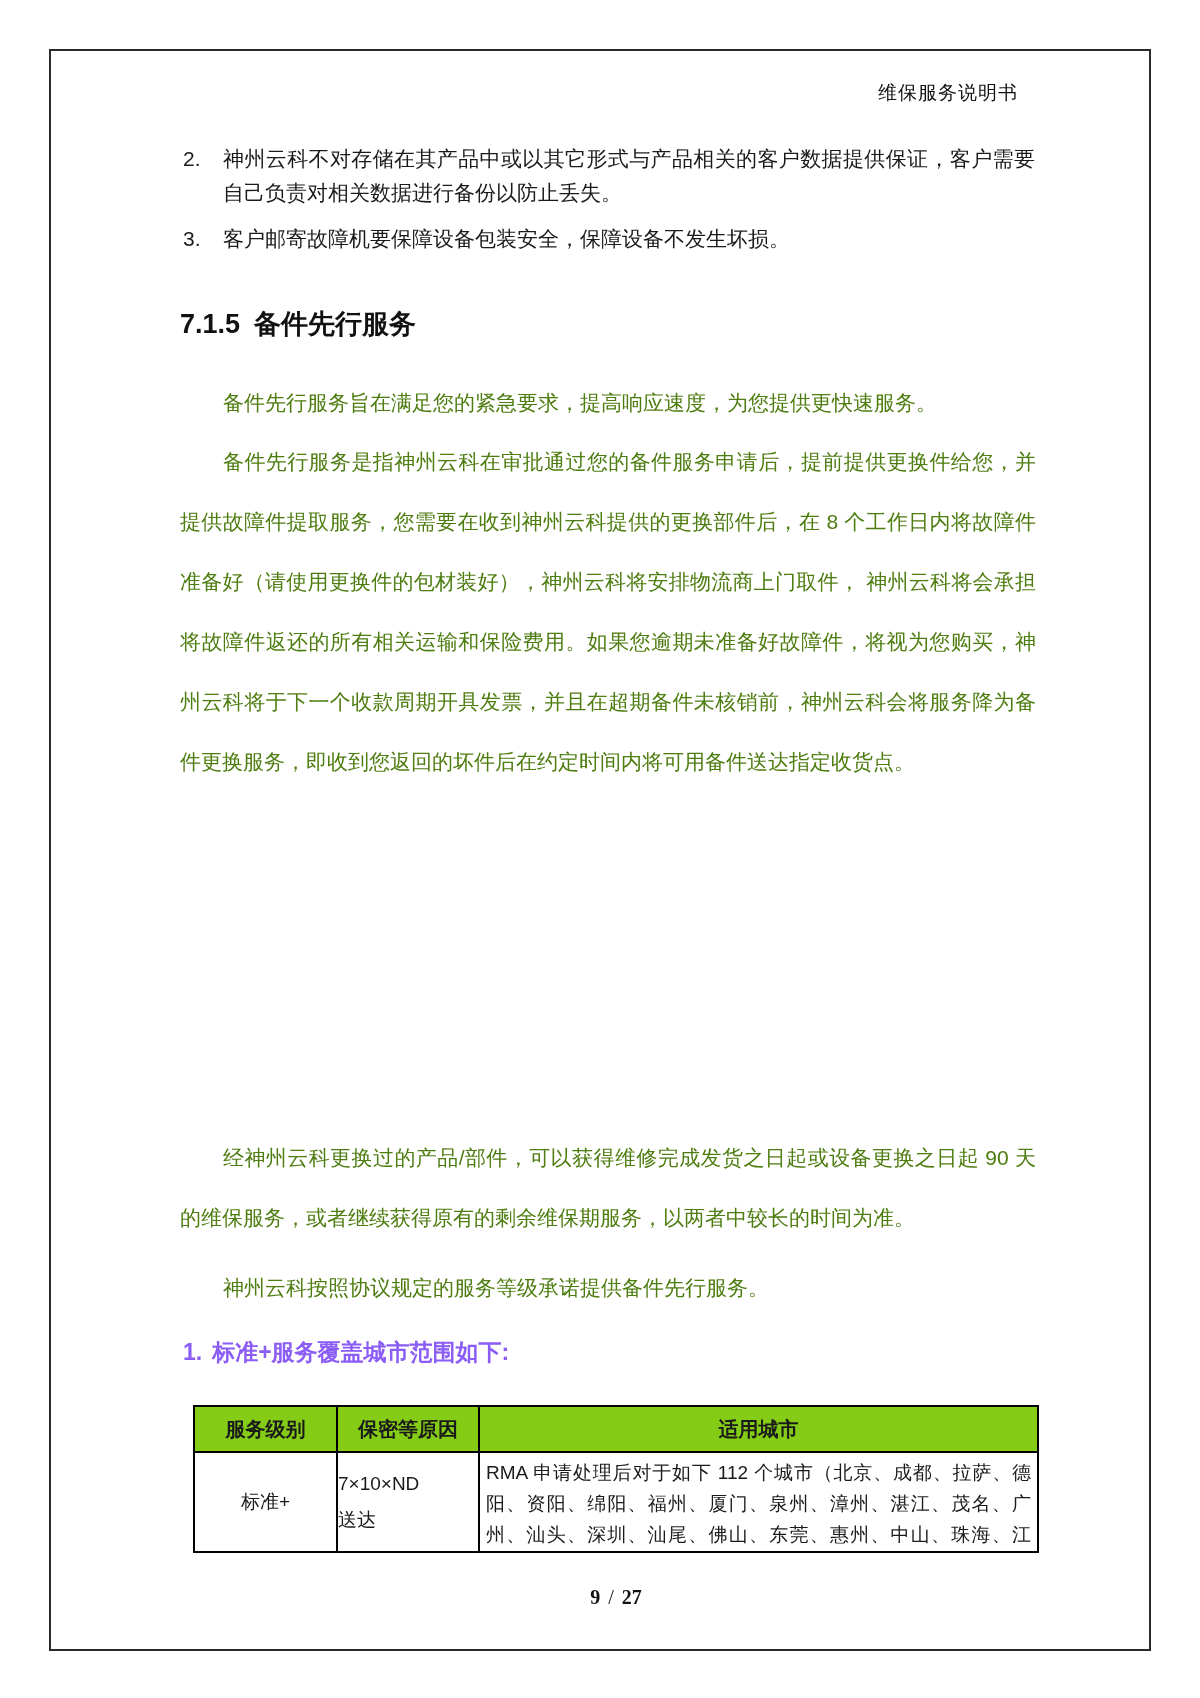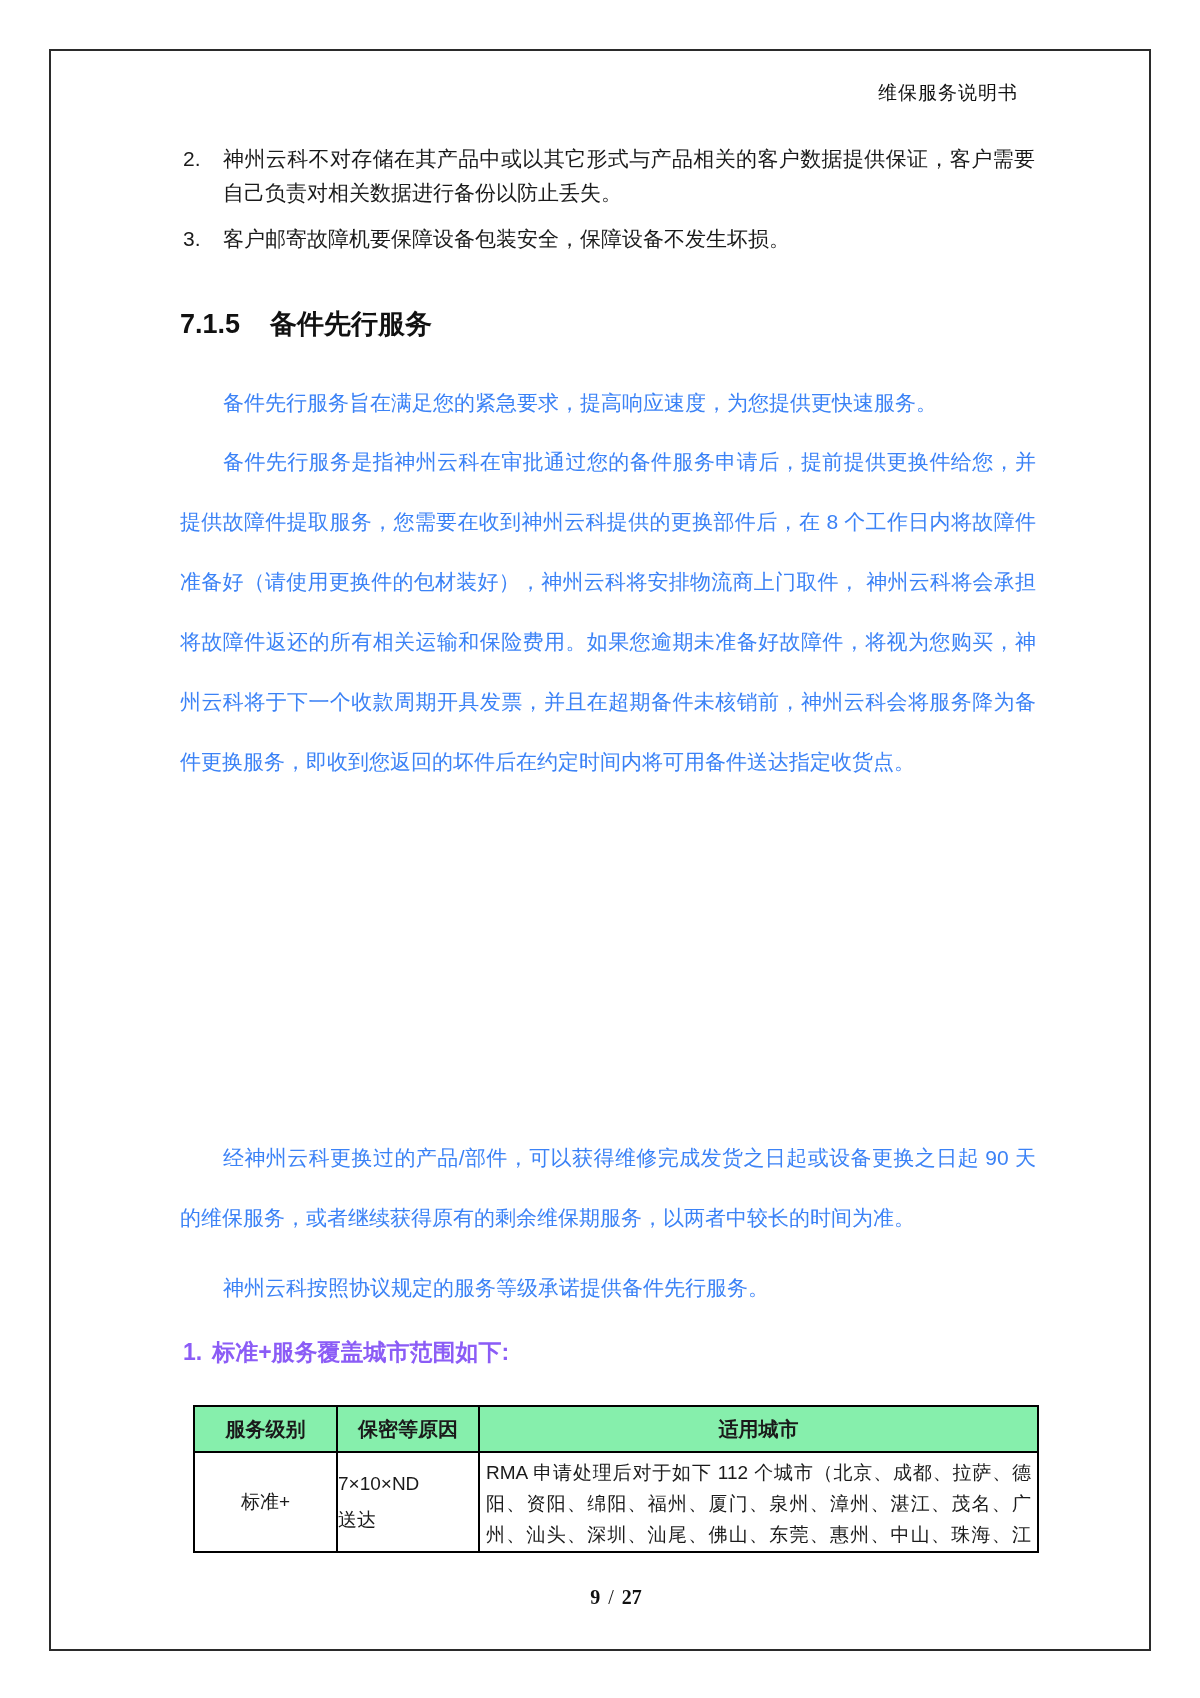--- a/index.html
+++ b/index.html
@@ -42,29 +42,29 @@
   .list-num { flex: none; width: 40px; }
   .list-text { flex: 1; text-align: justify; }
   .section-heading {
     position: absolute;
     top: 306px; left: 180px;
     font-size: 27px;
     font-weight: bold;
     color: #111111;
     white-space: nowrap;
   }
-  .section-heading .sec-num { margin-right: 30px; }
+  .section-heading .sec-num { margin-right: 14px; }
   .para {
     position: absolute;
     left: 180px; width: 856px;
     font-size: 21px;
     line-height: 60px;
     text-align: justify;
     text-indent: 43px;
-    color: #3b82f6;
+    color: #4d7c0f;
   }
   .para-1 { top: 373px; }
   .para-2 { top: 432px; }
   .para-3 { top: 820px; }
   .para-4 { top: 1128px; }
   .para-5 { top: 1258px; }
   .sub-heading {
     position: absolute;
     top: 1337px; left: 183px;
     font-size: 23px;
@@ -80,21 +80,21 @@
     border-collapse: collapse;
     table-layout: fixed;
     font-size: 19px;
     color: #1a1a1a;
   }
   .city-table th, .city-table td {
     border: 2px solid #000000;
     padding: 0;
   }
   .city-table th {
-    background: #86efac;
+    background: #84cc16;
     height: 44px;
     font-size: 20px;
     font-weight: bold;
     text-align: center;
     vertical-align: middle;
   }
   .col-level { width: 143px; }
   .col-response { width: 142px; }
   .col-cities { width: 559px; }
   .cell-level {

